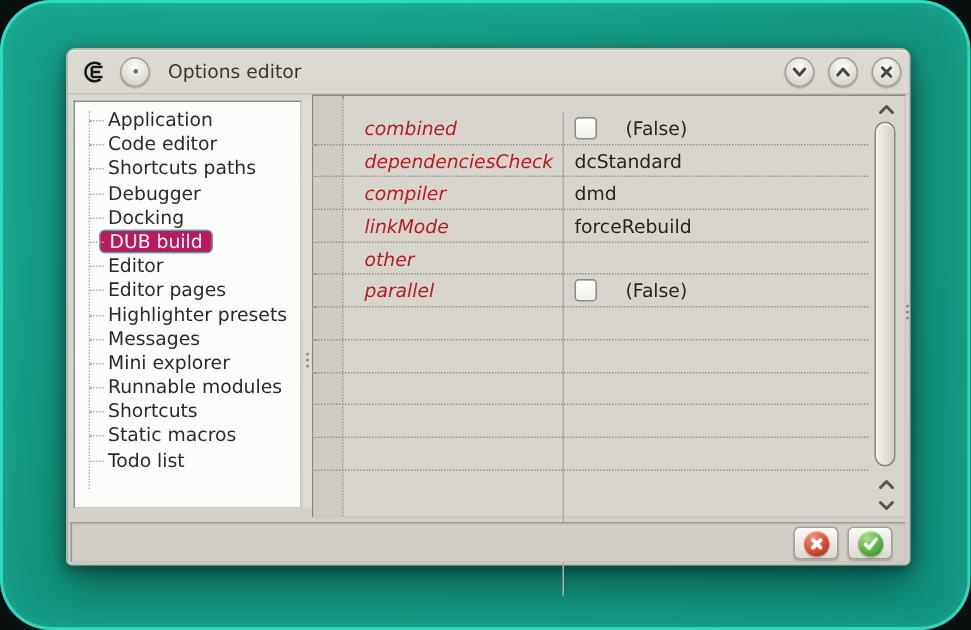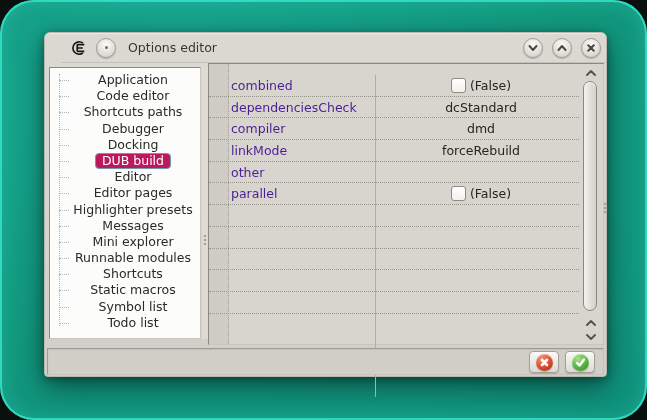--- a/index.html
+++ b/index.html
@@ -13,41 +13,41 @@
 
   
   .window { position:absolute; left:44px; top:32px; width:563px; height:345px;
     background:linear-gradient(#dcd9d3, #d2cfc8);
     border:1px solid #bab7b0; border-radius:6px 6px 4px 4px;
     box-shadow: 0 10px 28px rgba(0,12,10,0.5), 0 2px 8px rgba(0,0,0,0.35),
                 inset 0 1px 0 #eceae6; }
 
   
   .titlebar { position:absolute; left:0; top:0; right:0; height:30px;
-    display:flex; align-items:center; border-bottom:1px solid #c4c1ba;margin-left:16px; }
+    display:flex; align-items:center; border-bottom:1px solid #c4c1ba; }
   .app-logo { margin-left:9px; width:18px; height:16px; }
   .circle-btn { width:20px; height:20px; border-radius:50%;
     background: radial-gradient(circle at 50% 32%, #fcfbf9 0%, #e3e0da 55%, #cfccc5 100%);
     border:1px solid #a19e97; box-shadow:0 1px 1px rgba(0,0,0,0.22);
     display:flex; align-items:center; justify-content:center; cursor:default; }
   .menu-btn { margin-left:8px; }
   .menu-dot { width:3px; height:3px; border-radius:50%; background:#6e6c66; }
   .win-title { margin-left:12px; font-size:12.5px; color:#38362f; }
   .tb-right { margin-left:auto; margin-right:5px; display:flex; gap:9px; }
 
   
   .tree { position:absolute; left:4px; top:34px; width:152px; height:272px;
     background:#fcfcfb; border:1px solid;
     border-color:#8b8882 #c9c6bf #c9c6bf #8b8882;
     padding-top:4px; overflow:hidden; }
   .tree-inner { position:relative; }
   .tree-inner::before { content:""; position:absolute; left:9px; top:2px;
     height:252px; border-left:1px dotted #a3b8c4; }
   .tree-item { position:relative; height:16.2px; line-height:16.2px;
-    padding-left:22px; font-size:12.5px; color:#2a2a26; white-space:nowrap; cursor:default;text-align:center; }
+    padding-left:22px; font-size:12.5px; color:#2a2a26; white-space:nowrap; cursor:default; }
   .tree-item::before { content:""; position:absolute; left:9px; top:8px;
     width:10px; border-top:1px dotted #a3b8c4; }
   .tree-item .lbl { display:inline-block; padding:0 6px; margin-left:-6px;
     border-radius:4px; height:16px; line-height:16px; }
   .tree-item.selected .lbl { background:#be185d; border:1px solid #7899ac;
     color:#ffffff; line-height:14px; }
 
   
   .splitter { position:absolute; left:157px; top:34px; width:6px; height:272px;
     background:#dedbd5; cursor:col-resize; }
@@ -61,24 +61,24 @@
   .grid { position:absolute; left:163px; top:30px; width:396px; height:282px;
     background:#d8d5ce; border:1px solid;
     border-color:#8b8882 #c9c6bf #c9c6bf #8b8882; }
   .gutter { position:absolute; left:0; top:0; width:20px; height:280px;
     background:#cfccc5; border-right:1px dotted #a29f98; }
   .col-sep { position:absolute; left:166px; top:11px; width:1px; height:322px;
     background:#b0ada6; }
   .rows { position:absolute; left:0; top:11px; right:24px; }
   .prow { display:flex; height:21.7px; align-items:center;
     border-bottom:1px dotted #98958e; }
-  .pname { width:166px; padding-left:22px; font-size:12.5px; color:#4c1d95;
-    white-space:nowrap; overflow:hidden; }
+  .pname { width:166px; padding-left:34px; font-size:12.5px; color:#b91c1c;
+    white-space:nowrap; overflow:hidden;font-style:italic; }
   .pval { flex:1; padding-left:8px; font-size:12.5px; color:#26251f;
-    display:flex; align-items:center; gap:4px; white-space:nowrap;justify-content:center; }
+    display:flex; align-items:center; gap:19px; white-space:nowrap; }
   .cbox { width:15px; height:15px; border-radius:3px;
     background:linear-gradient(#ffffff,#f1f0ec); border:1px solid #8d8a84;
     display:flex; align-items:center; justify-content:center; }
 
   
   .sbar { position:absolute; right:2px; top:2px; width:21px; height:277px; }
   .sb-btn { position:absolute; left:0; width:21px; height:13px;
     display:flex; align-items:center; justify-content:center; }
   .sb-up { top:0; } .sb-bot-up { bottom:14px; } .sb-bot-dn { bottom:0; }
   .sb-thumb { position:absolute; left:3px; top:15px; width:14px; height:230px;
@@ -147,21 +147,20 @@
       <div class="tree-item"><span class="lbl">Docking</span></div>
       <div class="tree-item selected"><span class="lbl">DUB build</span></div>
       <div class="tree-item"><span class="lbl">Editor</span></div>
       <div class="tree-item"><span class="lbl">Editor pages</span></div>
       <div class="tree-item"><span class="lbl">Highlighter presets</span></div>
       <div class="tree-item"><span class="lbl">Messages</span></div>
       <div class="tree-item"><span class="lbl">Mini explorer</span></div>
       <div class="tree-item"><span class="lbl">Runnable modules</span></div>
       <div class="tree-item"><span class="lbl">Shortcuts</span></div>
       <div class="tree-item"><span class="lbl">Static macros</span></div>
-      <div class="tree-item"><span class="lbl">Symbol list</span></div>
       <div class="tree-item"><span class="lbl">Todo list</span></div>
     </div>
   </div>
 
   <div class="splitter">
     <span class="dots">
         <i></i>
         <i></i>
         <i></i>
       </span>

